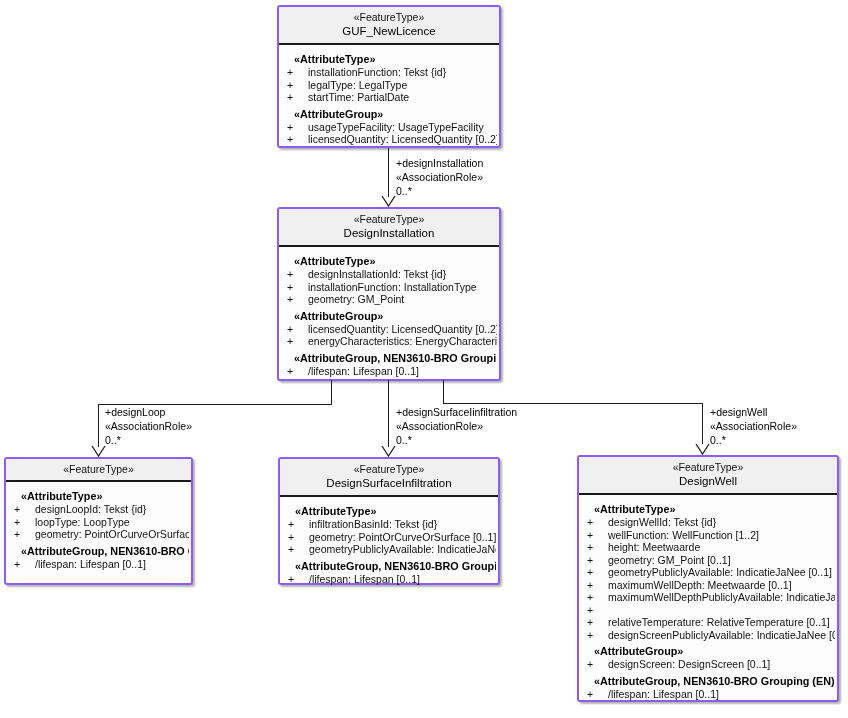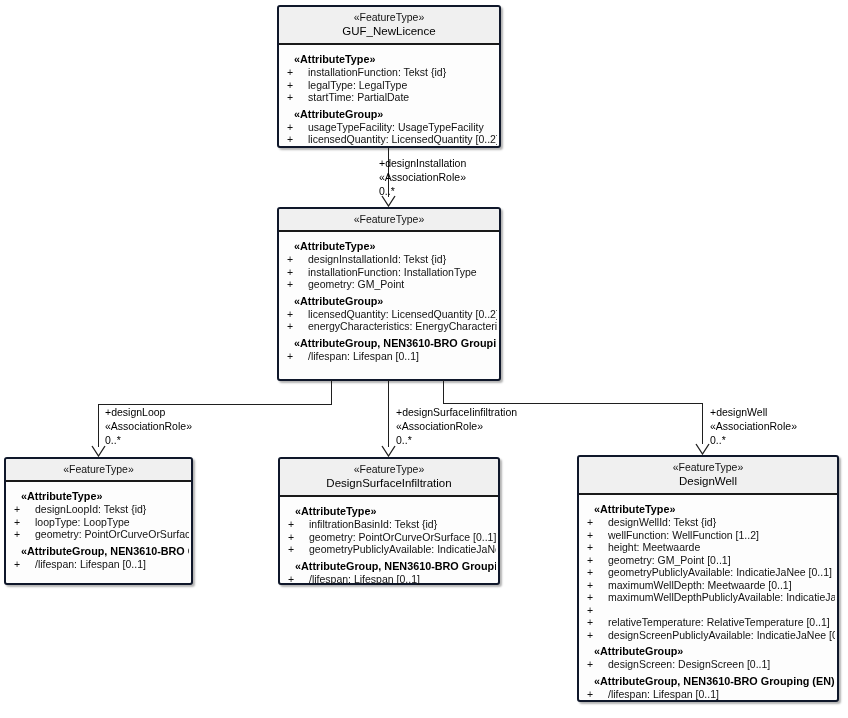--- a/index.html
+++ b/index.html
@@ -8,21 +8,21 @@
     font-family: "Liberation Sans", "DejaVu Sans", sans-serif;
   }
   #diagram {
     position: relative;
     width: 848px; height: 718px;
     background: #ffffff;
     overflow: hidden;
   }
   .class-box {
     position: absolute;
-    border: 2px solid #0f172a;
+    border: 2px solid #8b5cf6;
     border-radius: 3px;
     background: #fdfdfd;
     box-shadow: 2px 2px 2px #b4b4b4;
     box-sizing: border-box;
   }
   .box-header {
     background: #f0f0f0;
     border-bottom: 2px solid #1a1a1a;
     text-align: center;
     padding: 3px 2px 4px 2px;
@@ -117,20 +117,21 @@
         <div class="attr-row">
           <span class="vis">+</span>
           <span class="attr-text">licensedQuantity: LicensedQuantity [0..2]</span>
         </div>
       </div>
   </div>
 
   <div class="class-box" style="left:277px; top:207px; width:224px; height:174px;">
     <div class="box-header">
       <div class="stereo">«FeatureType»</div>
+      <div class="cname">DesignInstallation</div>
     </div>
     <div class="box-body">
         <div class="sec-heading">«AttributeType»</div>
         <div class="attr-row">
           <span class="vis">+</span>
           <span class="attr-text">designInstallationId: Tekst {id}</span>
         </div>
         <div class="attr-row">
           <span class="vis">+</span>
           <span class="attr-text">installationFunction: InstallationType</span>
@@ -265,21 +266,21 @@
           <span class="vis">+</span>
           <span class="attr-text">/lifespan: Lifespan [0..1]</span>
         </div>
       </div>
   </div>
 
   <div class="conn-seg" style="left:388px; top:148px; width:1px; height:49px;"></div>
   <svg class="arrowhead" style="left:381px; top:195px;" width="15" height="12">
     <path d="M1 1 L7.5 11 L14 1" fill="none" stroke="#1f1f1f" stroke-width="1.3"></path>
   </svg>
-  <div class="conn-label" style="left:379px; top:156px;">
+  <div class="conn-label" style="left:396px; top:156px;">
     <div>+designInstallation</div>
     <div>«AssociationRole»</div>
     <div>0..*</div>
   </div>
 
   <div class="conn-seg" style="left:331px; top:380px; width:1px; height:25px;"></div>
   <div class="conn-seg" style="left:98px; top:404px; width:234px; height:1px;"></div>
   <div class="conn-seg" style="left:98px; top:404px; width:1px; height:43px;"></div>
   <svg class="arrowhead" style="left:91px; top:445px;" width="15" height="12">
     <path d="M1 1 L7.5 11 L14 1" fill="none" stroke="#1f1f1f" stroke-width="1.3"></path>

